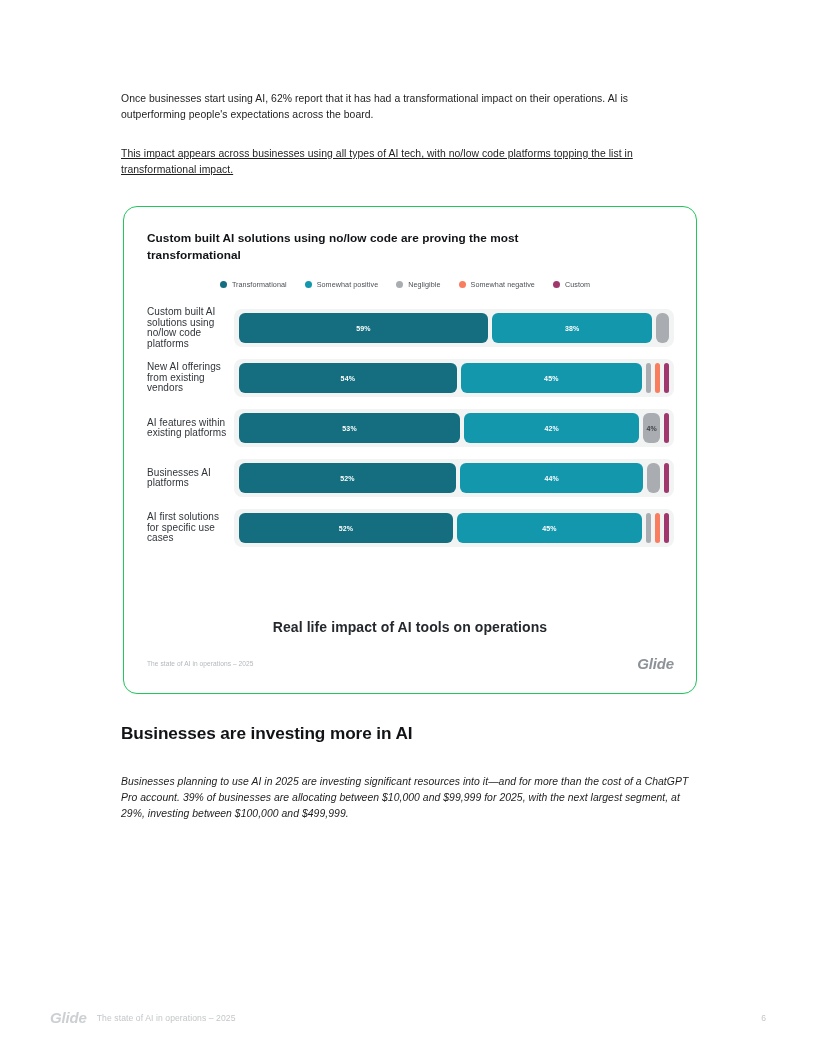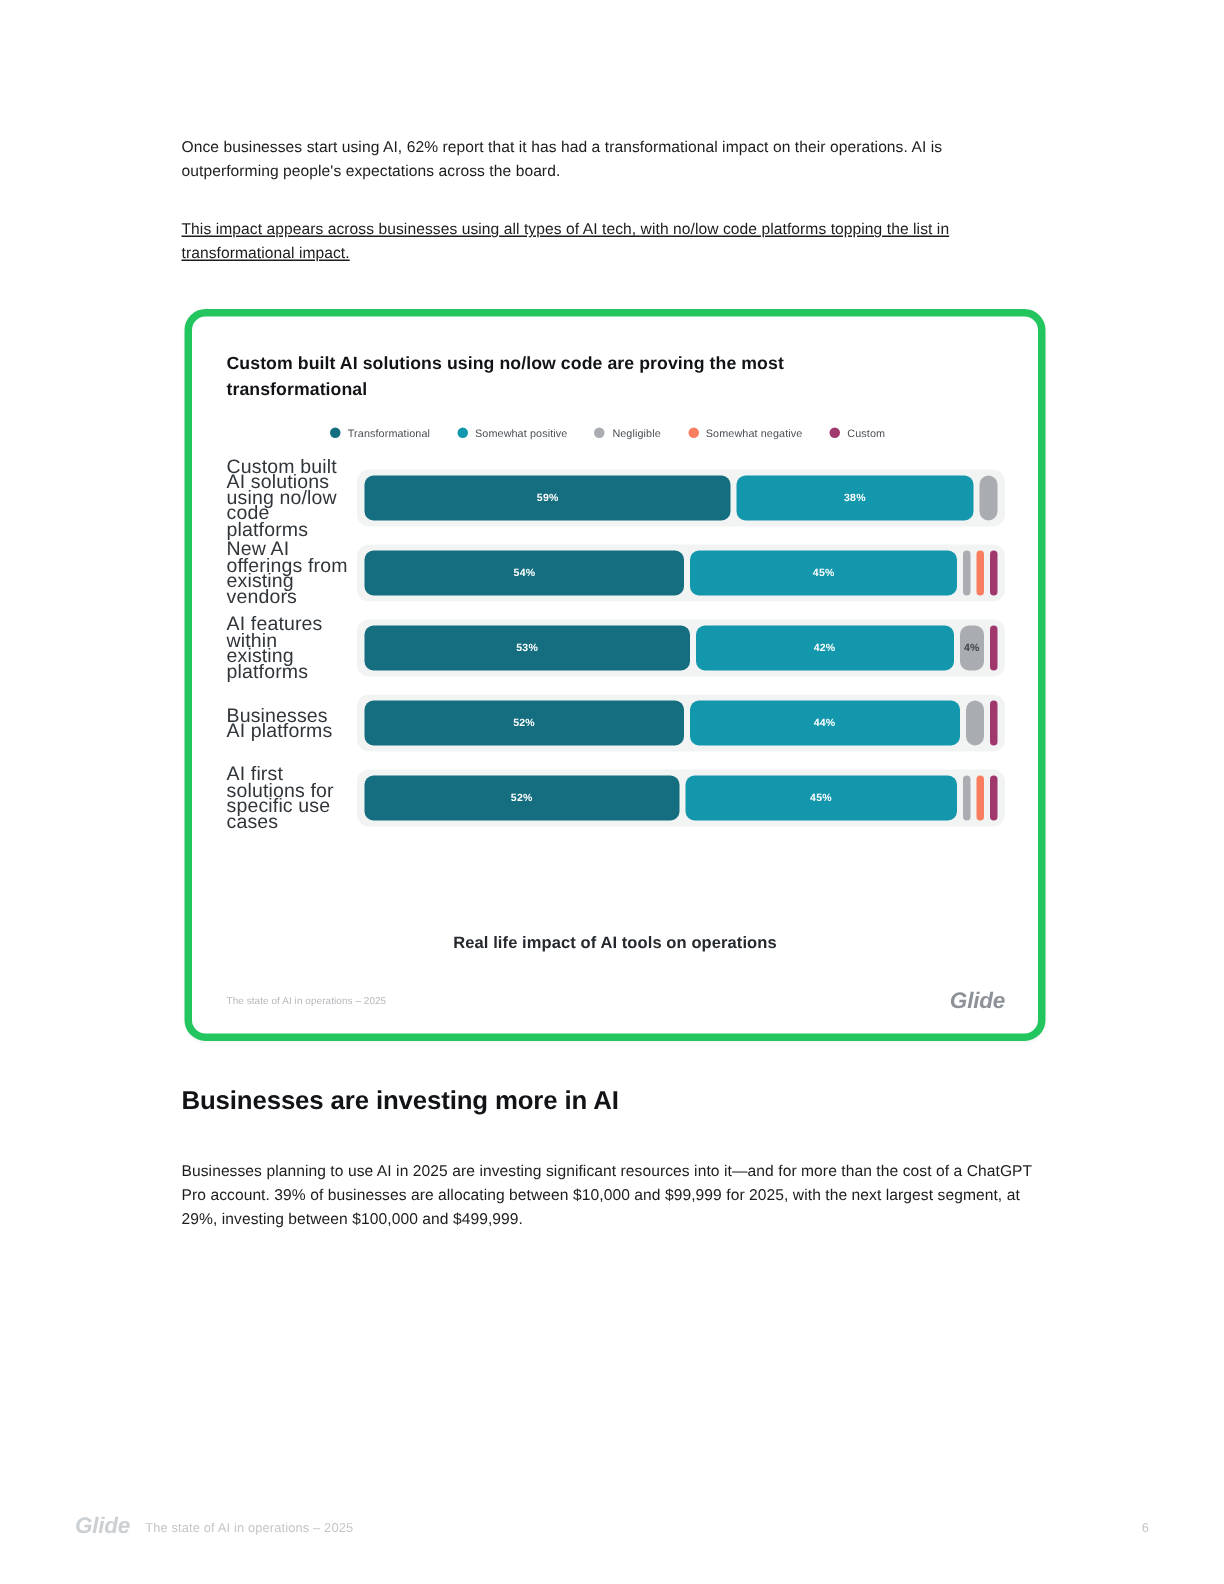--- a/index.html
+++ b/index.html
@@ -36,21 +36,21 @@
   .para:last-child { margin-bottom: 0; text-decoration: underline; }
 
   
   .chart-card {
     position: absolute;
     left: 123px;
     top: 206px;
     width: 574px;
     height: 488px;
     background: #ffffff;
-    border: 5px solid #22c55e;
+    border: 1px solid #22c55e;
     border-radius: 14px;
     box-shadow: 0 1px 2px rgba(16,24,40,0.04);
   }
 
   .chart-title {
     position: absolute;
     left: 23px;
     top: 23px;
     width: 420px;
     font-size: 11.8px;
@@ -101,21 +101,21 @@
     position: relative;
     height: 50px;
     display: flex;
     align-items: center;
   }
   .row-label {
     width: 110px;
     flex: none;
     padding-left: 23px;
     padding-right: 6px;
-    font-size: 13px;
+    font-size: 10px;
     line-height: 10.5px;
     color: #30353a;
     letter-spacing: 0.008em;
   }
   .track {
     position: relative;
     flex: 1;
     margin-right: 22px;
     height: 38px;
     background: #f2f3f3;
@@ -145,21 +145,21 @@
     color: #3e4348;
   }
 
   
   .chart-caption {
     position: absolute;
     left: 0;
     right: 0;
     top: 412px;
     text-align: center;
-    font-size: 11px;
+    font-size: 14px;
     font-weight: bold;
     color: #25292e;
     letter-spacing: 0.006em;
   }
   .chart-source {
     position: absolute;
     left: 23px;
     top: 453px;
     font-size: 6.6px;
     color: #b4b8bc;
@@ -189,20 +189,21 @@
   }
   .section-body {
     position: absolute;
     left: 121px;
     top: 774px;
     width: 570px;
     font-size: 10.4px;
     line-height: 16px;
     color: #1d1d1f;
     letter-spacing: 0.005em;
+    font-style: italic;
   }
 
   
   .page-footer {
     position: absolute;
     left: 50px;
     right: 50px;
     top: 1009px;
     display: flex;
     align-items: center;

